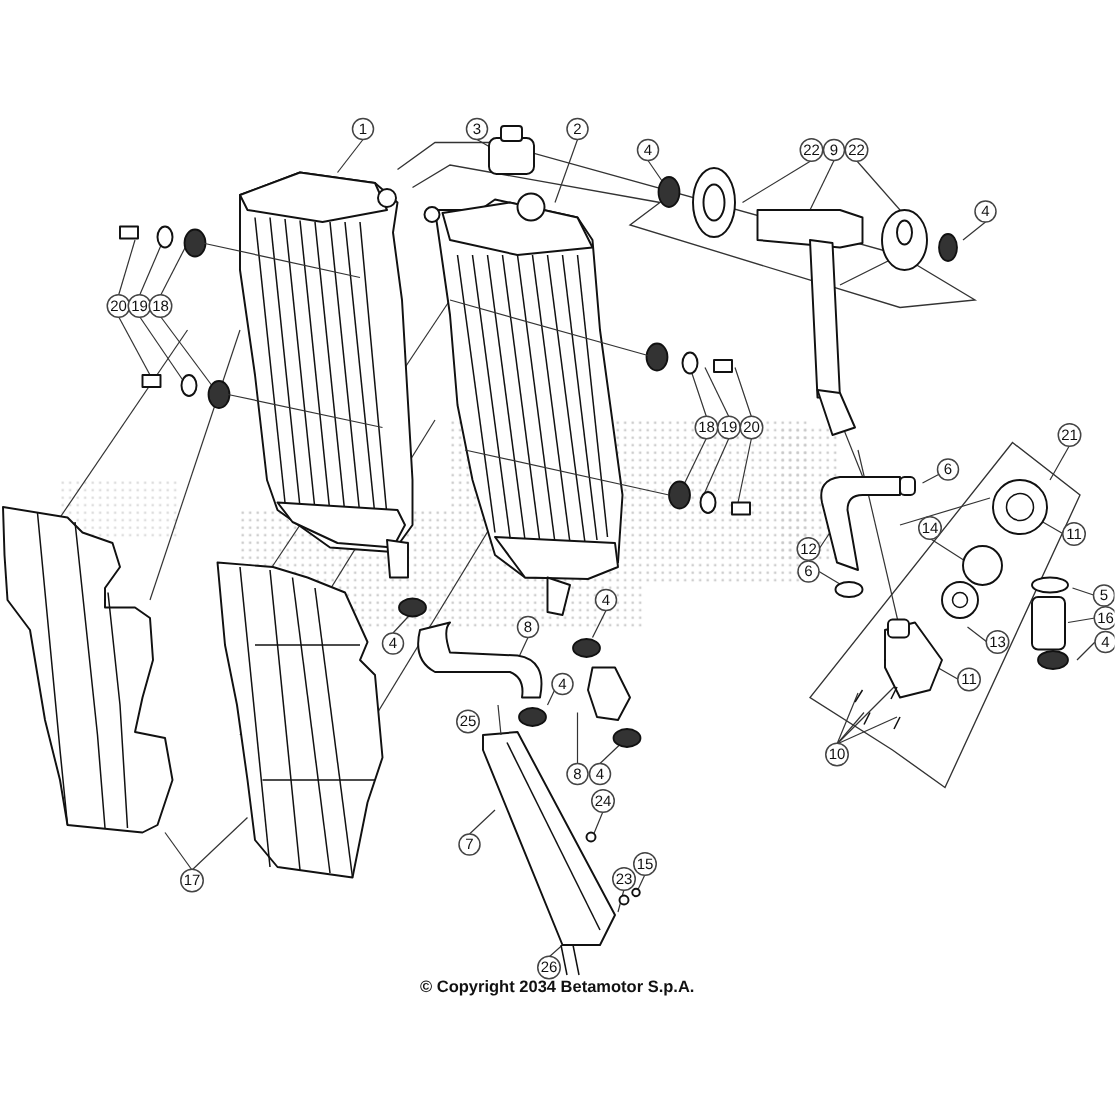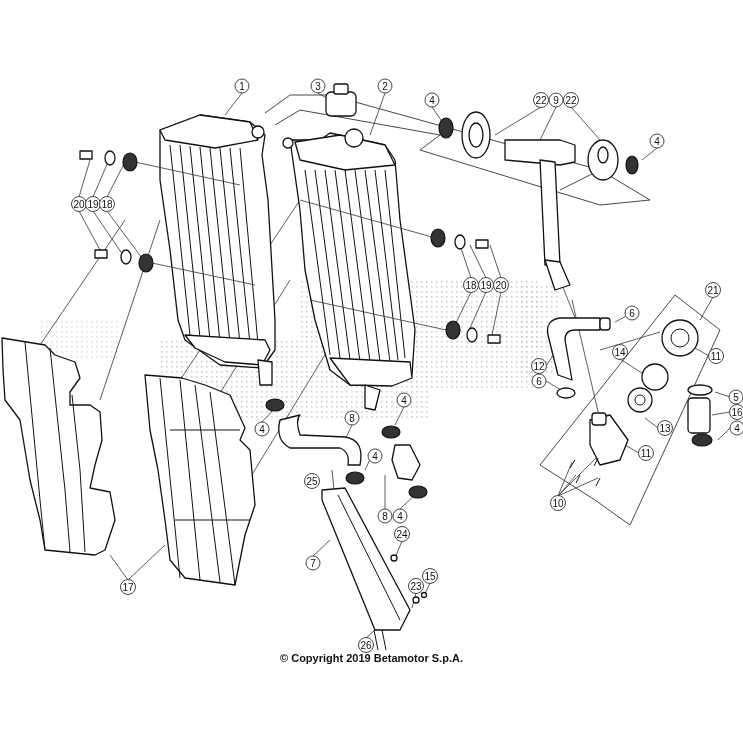--- a/index.html
+++ b/index.html
@@ -388,13 +388,13 @@
         <circle class="callout-circle" cx="128" cy="587" r="7.5"></circle>
         <text class="callout-text" x="128" y="587.5">17</text>
       </g>
       <g>
         <circle class="callout-circle" cx="366" cy="645" r="7.5"></circle>
         <text class="callout-text" x="366" y="645.5">26</text>
       </g>
     </g>
 </svg>
 
-<div class="copyright">© Copyright 2019 Betamotor S.p.A.</div>
+<div class="copyright">© Copyright 2034 Betamotor S.p.A.</div>
 
 </body></html>

